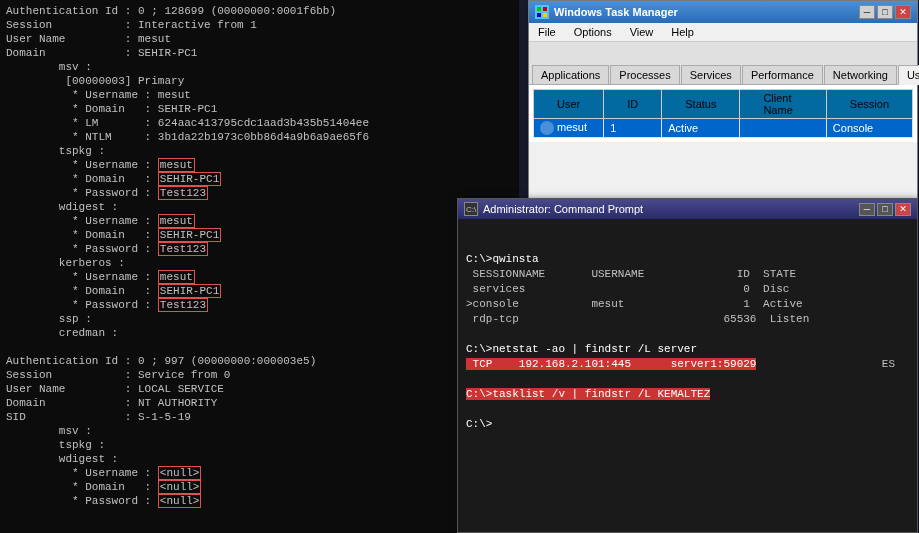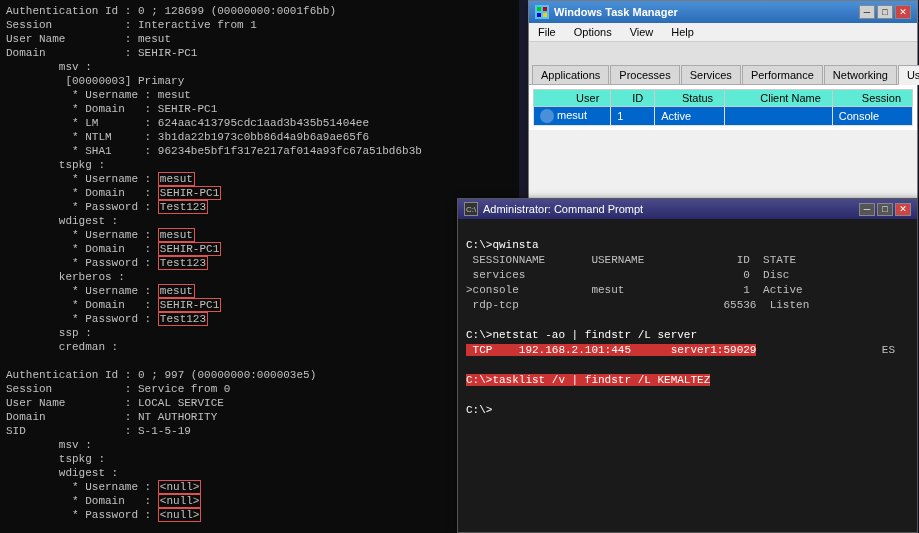--- a/index.html
+++ b/index.html
@@ -144,24 +144,24 @@
     }
 
     .tm-table {
       width: 100%;
       border-collapse: collapse;
       font-size: 11px;
       font-family: 'Segoe UI', Arial, sans-serif;
     }
 
     .tm-table th {
-      background: #5eead4;
+      background: #0369a1;
       border: 1px solid #ccc;
-      padding: 2px 11px;
-      text-align: right;
+      padding: 2px 23px;
+      text-align: left;
       font-weight: normal;
     }
 
     .tm-table td {
       border: 1px solid #e0e0e0;
       padding: 2px 6px;
     }
 
     .tm-table .selected-row td {
       background: #0066cc;
@@ -232,21 +232,21 @@
       border: 1px solid #888;
       font-size: 9px;
       display: flex;
       align-items: center;
       justify-content: center;
       cursor: pointer;
       color: #fff;
     }
 
     .cmd-body {
-      padding: 4px 8px;
+      padding: 18px 8px;
       color: #c0c0c0;
       font-size: 11px;
       line-height: 15px;
       background: #1a1a1a;
       height: calc(100% - 20px);
       overflow: hidden;
     }
 
     .cmd-line {
       white-space: pre;
@@ -271,21 +271,20 @@
   <div class="line">Authentication Id : 0 ; 128699 (00000000:0001f6bb)</div>
   <div class="line">Session           : Interactive from 1</div>
   <div class="line">User Name         : mesut</div>
   <div class="line">Domain            : SEHIR-PC1</div>
   <div class="line">        msv :</div>
   <div class="line">         [00000003] Primary</div>
   <div class="line">          * Username : mesut</div>
   <div class="line">          * Domain   : SEHIR-PC1</div>
   <div class="line">          * LM       : 624aac413795cdc1aad3b435b51404ee</div>
   <div class="line">          * NTLM     : 3b1da22b1973c0bb86d4a9b6a9ae65f6</div>
-  <div class="line">          * SHA1     : 96234be5bf1f317e217af014a93fc67a51bd6b3b</div>
   <div class="line">        tspkg :</div>
   <div class="line">          * Username : <span class="highlight-box">mesut</span></div>
   <div class="line">          * Domain   : <span class="highlight-box">SEHIR-PC1</span></div>
   <div class="line">          * Password : <span class="highlight-box">Test123</span></div>
   <div class="line">        wdigest :</div>
   <div class="line">          * Username : <span class="highlight-box">mesut</span></div>
   <div class="line">          * Domain   : <span class="highlight-box">SEHIR-PC1</span></div>
   <div class="line">          * Password : <span class="highlight-box">Test123</span></div>
   <div class="line">        kerberos :</div>
   <div class="line">          * Username : <span class="highlight-box">mesut</span></div>

